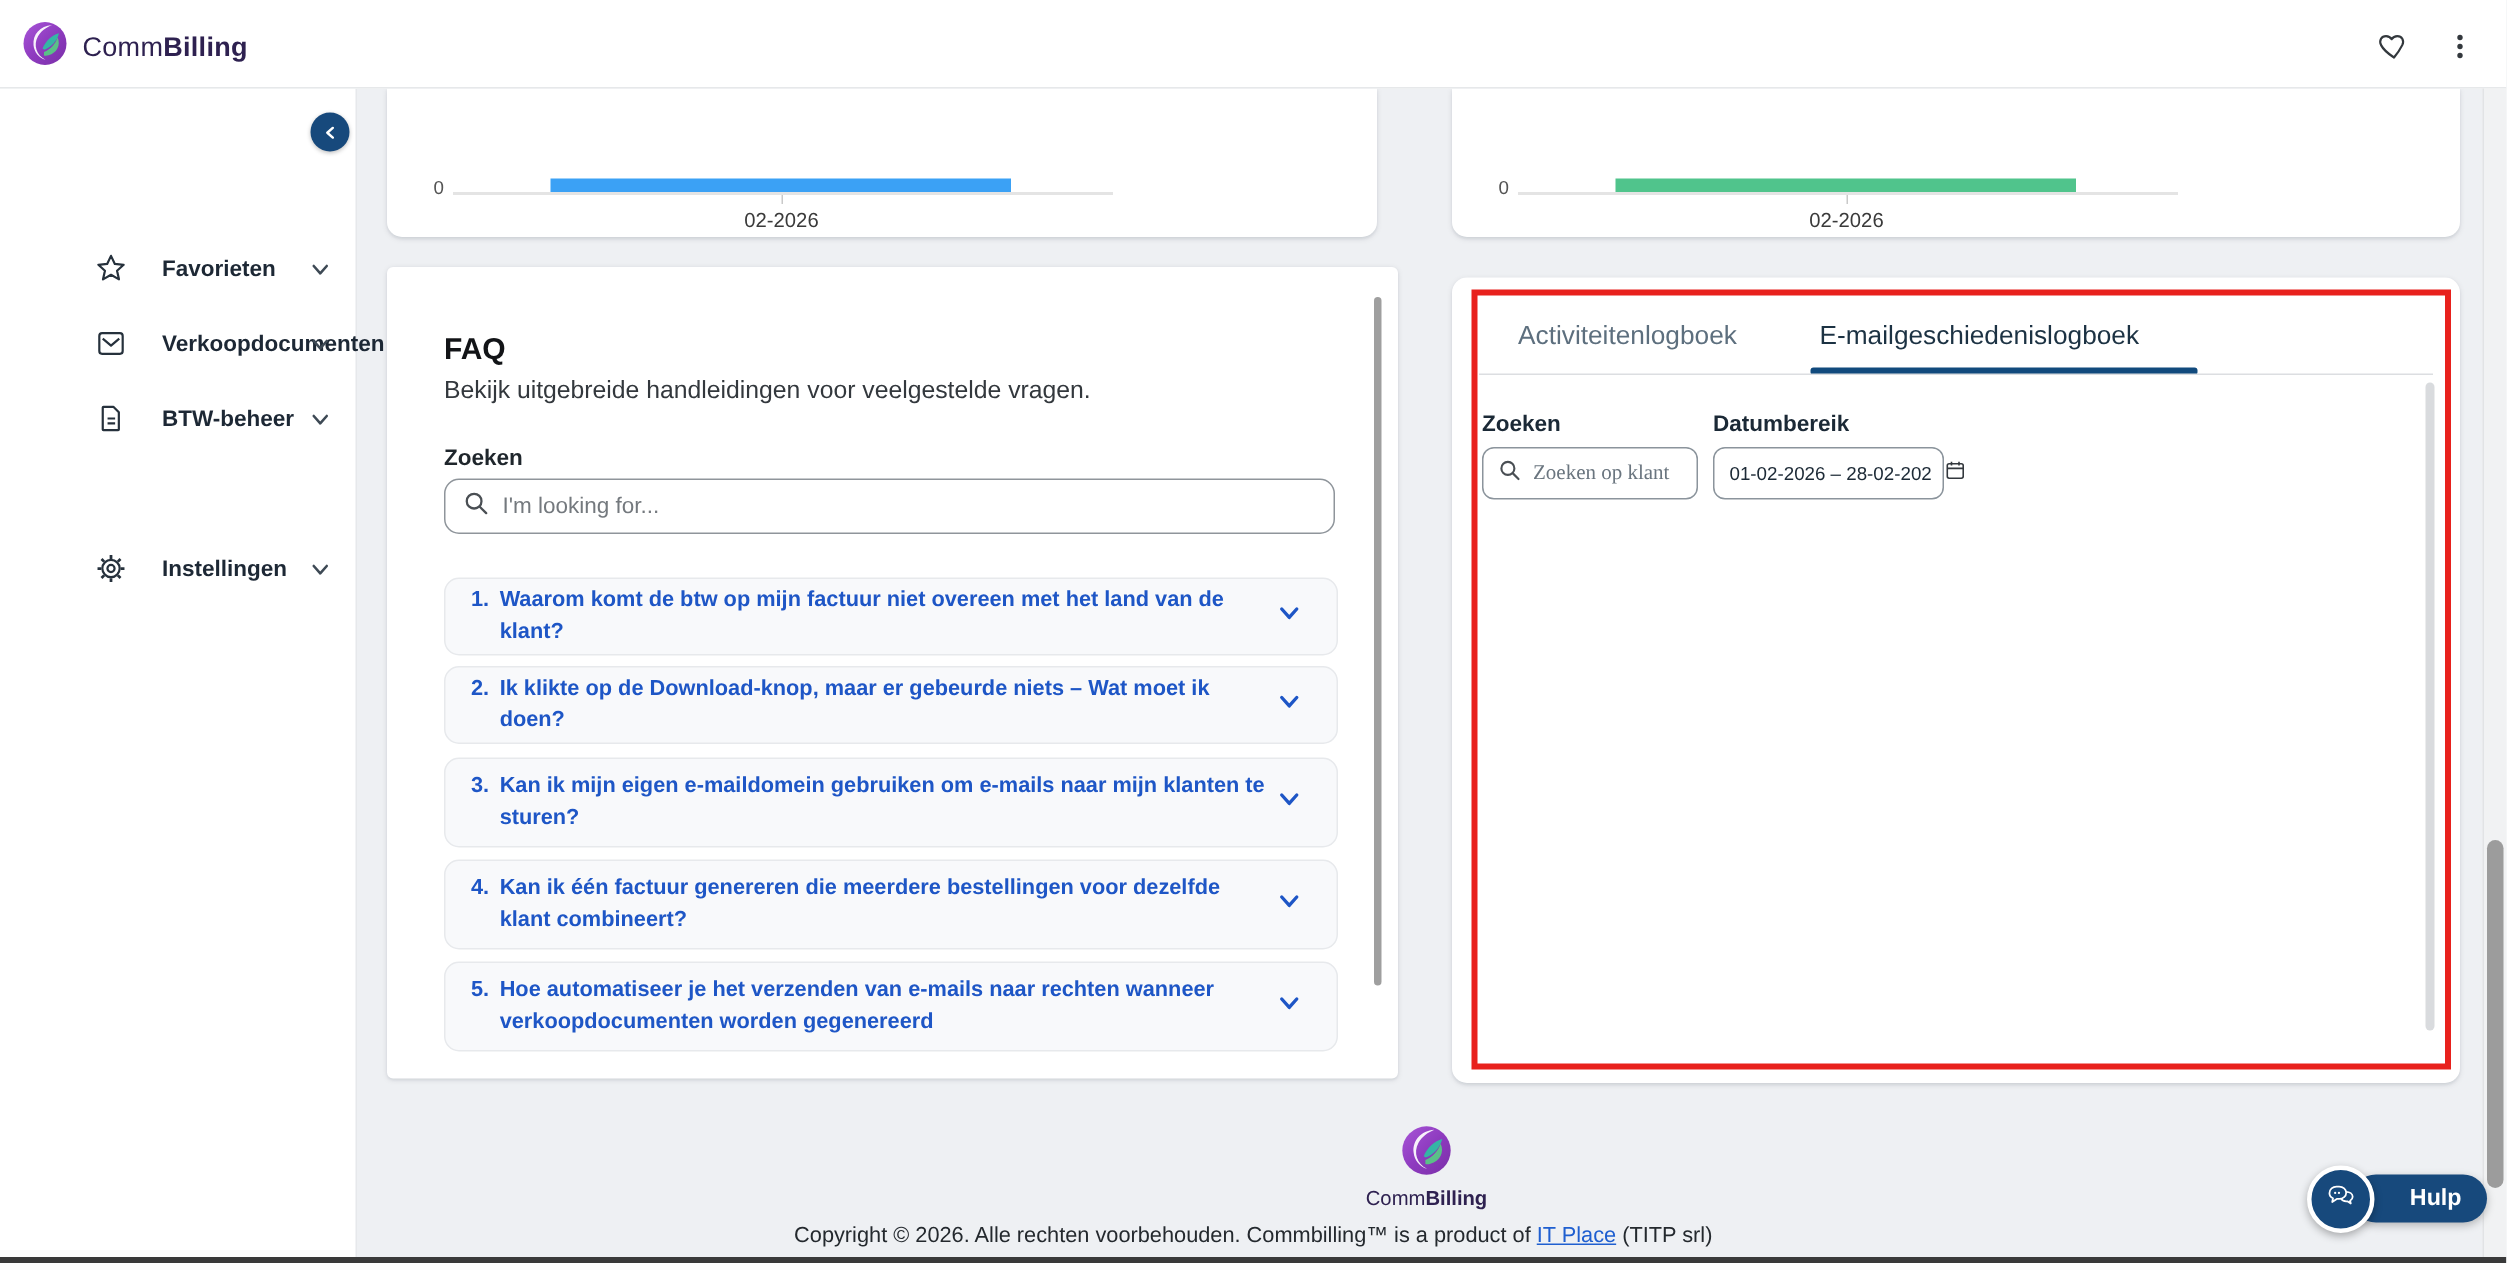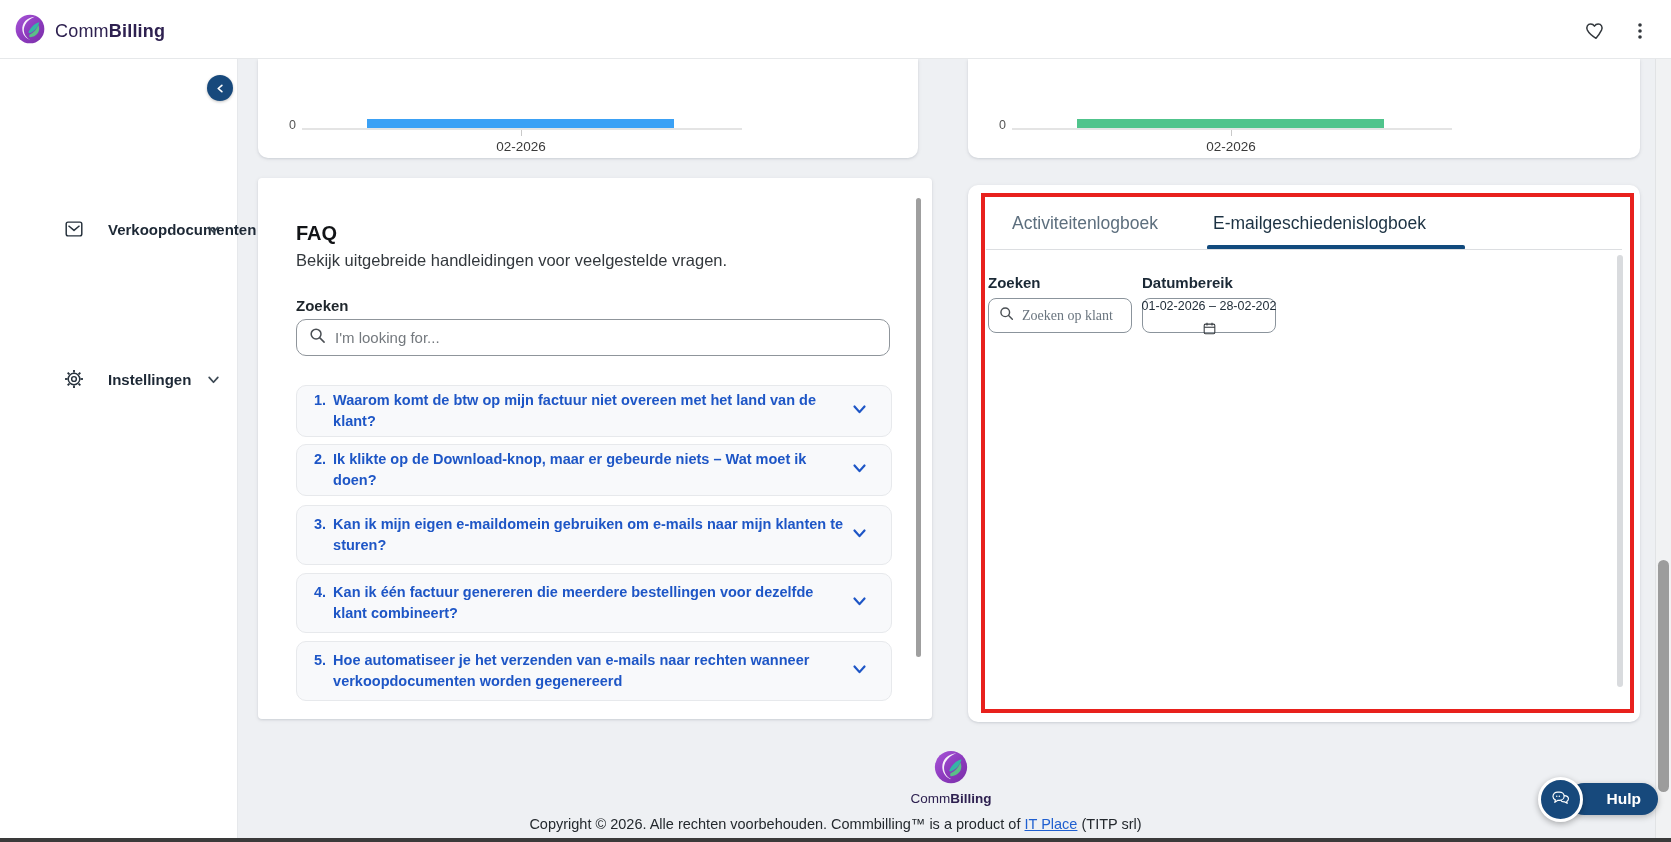--- a/index.html
+++ b/index.html
@@ -122,36 +122,64 @@
     </div>
   </div>
 
   <div class="sidebar">
     <div class="collapse-btn">
       <svg width="11" height="11" viewBox="0 0 12 12" fill="none" stroke="#fff" stroke-width="1.8" stroke-linecap="round" stroke-linejoin="round">
           <polyline points="7.5,2.5 3.5,6 7.5,9.5"></polyline>
         </svg>
     </div>
 
+    <div class="nav-item" style="top:98px;">
+      <span class="nav-ic">
+        <svg width="22" height="22" viewBox="0 0 24 24" fill="none" stroke="#26313c" stroke-width="1.6" stroke-linejoin="round">
+            <path d="M12 2.8l2.8 5.9 6.4.6-4.8 4.3 1.4 6.3-5.8-3.3-5.8 3.3 1.4-6.3L2.8 9.3l6.4-.6z"></path>
+          </svg>
+      </span>
+      <span class="nav-label">Favorieten</span>
+      <span class="nav-chev">
+        <svg width="13" height="13" viewBox="0 0 12 12" fill="none" stroke="#3e4a55" stroke-width="1.6" stroke-linecap="round" stroke-linejoin="round">
+            <polyline points="2,4 6,8.5 10,4"></polyline>
+          </svg>
+      </span>
+    </div>
 
     <div class="nav-item" style="top:148px;">
       <span class="nav-ic">
         <svg width="22" height="22" viewBox="0 0 24 24" fill="none" stroke="#26313c" stroke-width="1.6" stroke-linejoin="round">
             <rect x="3.5" y="4.5" width="17" height="15" rx="2"></rect>
             <polyline points="6,8.5 12,13.5 18,8.5"></polyline>
           </svg>
       </span>
       <span class="nav-label">Verkoopdocumenten</span>
       <span class="nav-chev">
         <svg width="13" height="13" viewBox="0 0 12 12" fill="none" stroke="#3e4a55" stroke-width="1.6" stroke-linecap="round" stroke-linejoin="round">
             <polyline points="2,4 6,8.5 10,4"></polyline>
           </svg>
       </span>
     </div>
 
+    <div class="nav-item" style="top:198px;">
+      <span class="nav-ic">
+        <svg width="22" height="22" viewBox="0 0 24 24" fill="none" stroke="#26313c" stroke-width="1.6" stroke-linejoin="round">
+            <path d="M6.5 3.5h7.2l4 4V20a.5.5 0 0 1-.5.5H6.5A.5.5 0 0 1 6 20V4a.5.5 0 0 1 .5-.5z"></path>
+            <line x1="9.5" y1="12" x2="15" y2="12"></line>
+            <line x1="9.5" y1="15.5" x2="15" y2="15.5"></line>
+          </svg>
+      </span>
+      <span class="nav-label">BTW-beheer</span>
+      <span class="nav-chev">
+        <svg width="13" height="13" viewBox="0 0 12 12" fill="none" stroke="#3e4a55" stroke-width="1.6" stroke-linecap="round" stroke-linejoin="round">
+            <polyline points="2,4 6,8.5 10,4"></polyline>
+          </svg>
+      </span>
+    </div>
 
 
     <div class="nav-item" style="top:298px;">
       <span class="nav-ic">
         <svg width="22" height="22" viewBox="0 0 24 24" fill="none" stroke="#26313c" stroke-width="1.6">
           <circle cx="12" cy="12" r="6.3"></circle>
             <circle cx="12" cy="12" r="2.6"></circle>
           <g stroke-width="2">
               <line x1="12" y1="2.2" x2="12" y2="5"></line>
               <line x1="12" y1="19" x2="12" y2="21.8"></line>
@@ -264,21 +292,21 @@
       <span>
         <svg width="15" height="15" viewBox="0 0 18 18" fill="none" stroke="#4a4f54" stroke-width="1.7" stroke-linecap="round">
             <circle cx="7.5" cy="7.5" r="5.2"></circle>
             <line x1="11.5" y1="11.5" x2="16" y2="16"></line>
           </svg>
       </span>
       <input type="text" placeholder="Zoeken op klant" style="">
     </div>
 
     <div class="filter-label" style="left:174px;">Datumbereik</div>
-    <div class="filterbox" style="left:174px; width:134px; justify-content:space-between;flex-direction:column;">
+    <div class="filterbox" style="left:174px; width:154px; justify-content:space-between;">
       <span class="date-text">01-02-2026 – 28-02-202</span>
       <span>
         <svg width="15" height="15" viewBox="0 0 24 24" fill="none" stroke="#33383d" stroke-width="1.7" stroke-linejoin="round">
             <rect x="3.5" y="5" width="17" height="15.5" rx="2"></rect>
             <line x1="8" y1="2.8" x2="8" y2="7"></line>
             <line x1="16" y1="2.8" x2="16" y2="7"></line>
             <line x1="3.5" y1="10" x2="20.5" y2="10"></line>
           </svg>
       </span>
     </div>

